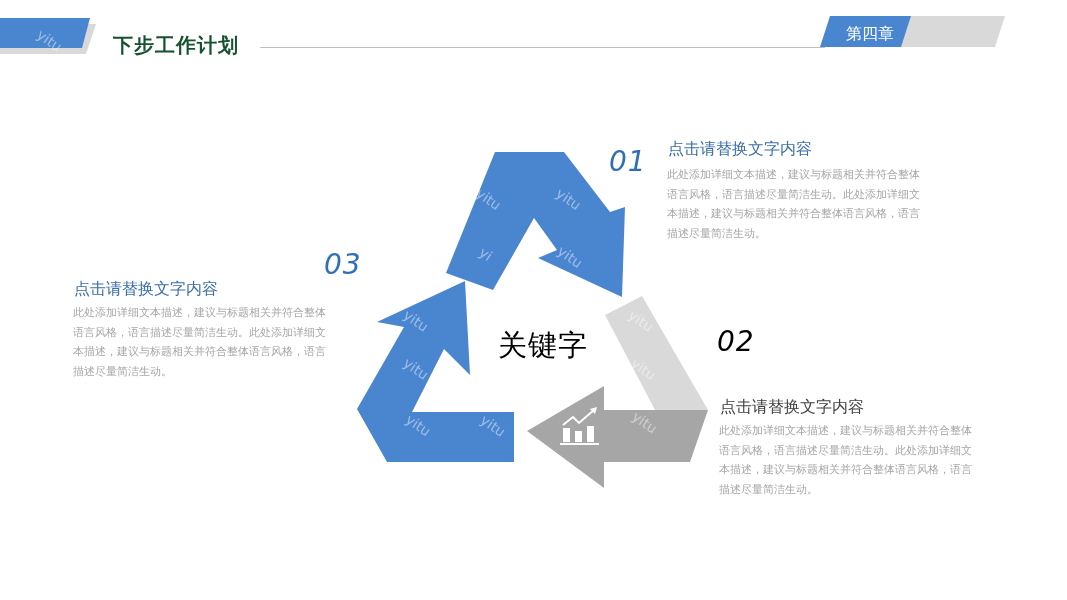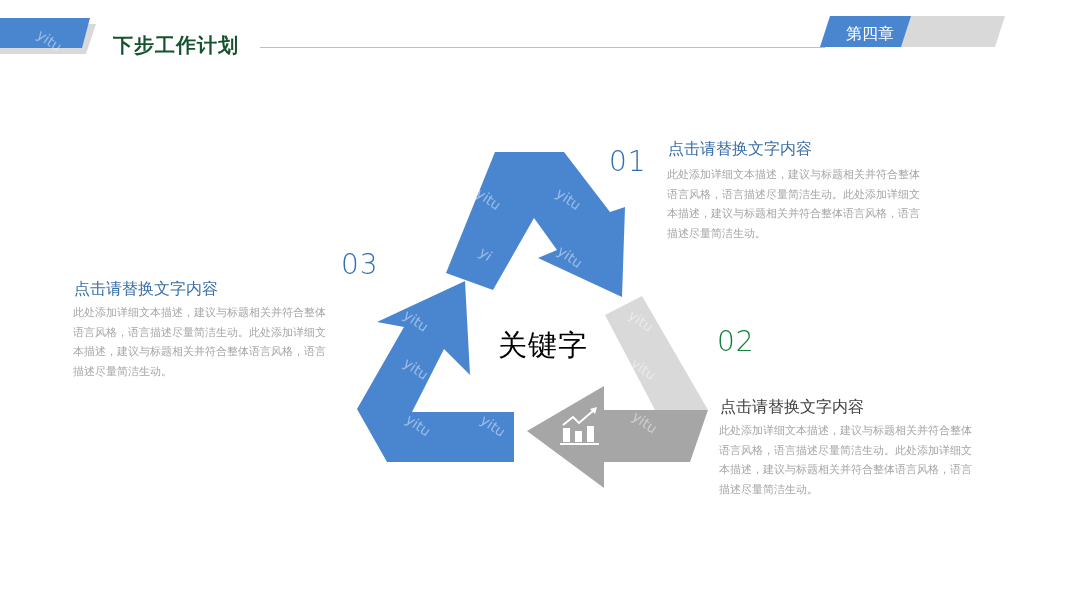--- a/index.html
+++ b/index.html
@@ -14,23 +14,23 @@
     left: 113px; top: 32px; font-size: 20px; font-weight: bold; color: #14532d;
     letter-spacing: 1px; white-space: nowrap;
   }
   .header-line { left: 260px; top: 47px; width: 565px; height: 1px; background: #bfbfbf; }
   .chapter-tabs { left: 815px; top: 14px; width: 200px; height: 36px; }
   .tab-label {
     position: absolute; top: 24px; font-size: 16px; color: #ffffff; white-space: nowrap;
   }
   .num {
     font-family: "DejaVu Sans", sans-serif; font-weight: 300;
-    font-size: 28px; color: #2f6fb5; letter-spacing: 1px;
+    font-size: 28px; color: #2f6fb5; letter-spacing: 1px; font-style: italic;
   }
-  .num.gray { color: #15803d; }
+  .num.gray { color: #000000; }
   .item-title { font-size: 16px; color: #3a6ea8; white-space: nowrap; }
   .item-body {
     font-size: 11px; line-height: 19.5px; color: #a6a6a6; width: 258px;
   }
   .keyword { left: 498px; top: 326px; font-size: 29px; color: #000000; white-space: nowrap; letter-spacing: 1px; }
   .diagram { left: 340px; top: 140px; width: 380px; height: 360px; }
   .wm {
     font-family: "DejaVu Sans", sans-serif; font-size: 14px; fill: rgba(255,255,255,0.45);
   }
 </style>
@@ -92,15 +92,15 @@
 <div class="abs keyword">关键字</div>
 
 <div class="abs num" style="left:609px; top:145px;">01</div>
 <div class="abs item-title" style="left:668px; top:139px;">点击请替换文字内容</div>
 <div class="abs item-body" style="left:667px; top:165px;">此处添加详细文本描述，建议与标题相关并符合整体语言风格，语言描述尽量简洁生动。此处添加详细文本描述，建议与标题相关并符合整体语言风格，语言描述尽量简洁生动。</div>
 
 <div class="abs num gray" style="left:717px; top:325px;">02</div>
 <div class="abs item-title" style="left:720px; top:397px; color:#404040;">点击请替换文字内容</div>
 <div class="abs item-body" style="left:719px; top:421px;">此处添加详细文本描述，建议与标题相关并符合整体语言风格，语言描述尽量简洁生动。此处添加详细文本描述，建议与标题相关并符合整体语言风格，语言描述尽量简洁生动。</div>
 
-<div class="abs num" style="left:341px; top:248px;">03</div>
+<div class="abs num" style="left:324px; top:248px;">03</div>
 <div class="abs item-title" style="left:74px; top:279px;">点击请替换文字内容</div>
 <div class="abs item-body" style="left:73px; top:303px;">此处添加详细文本描述，建议与标题相关并符合整体语言风格，语言描述尽量简洁生动。此处添加详细文本描述，建议与标题相关并符合整体语言风格，语言描述尽量简洁生动。</div>
 
 </body></html>

